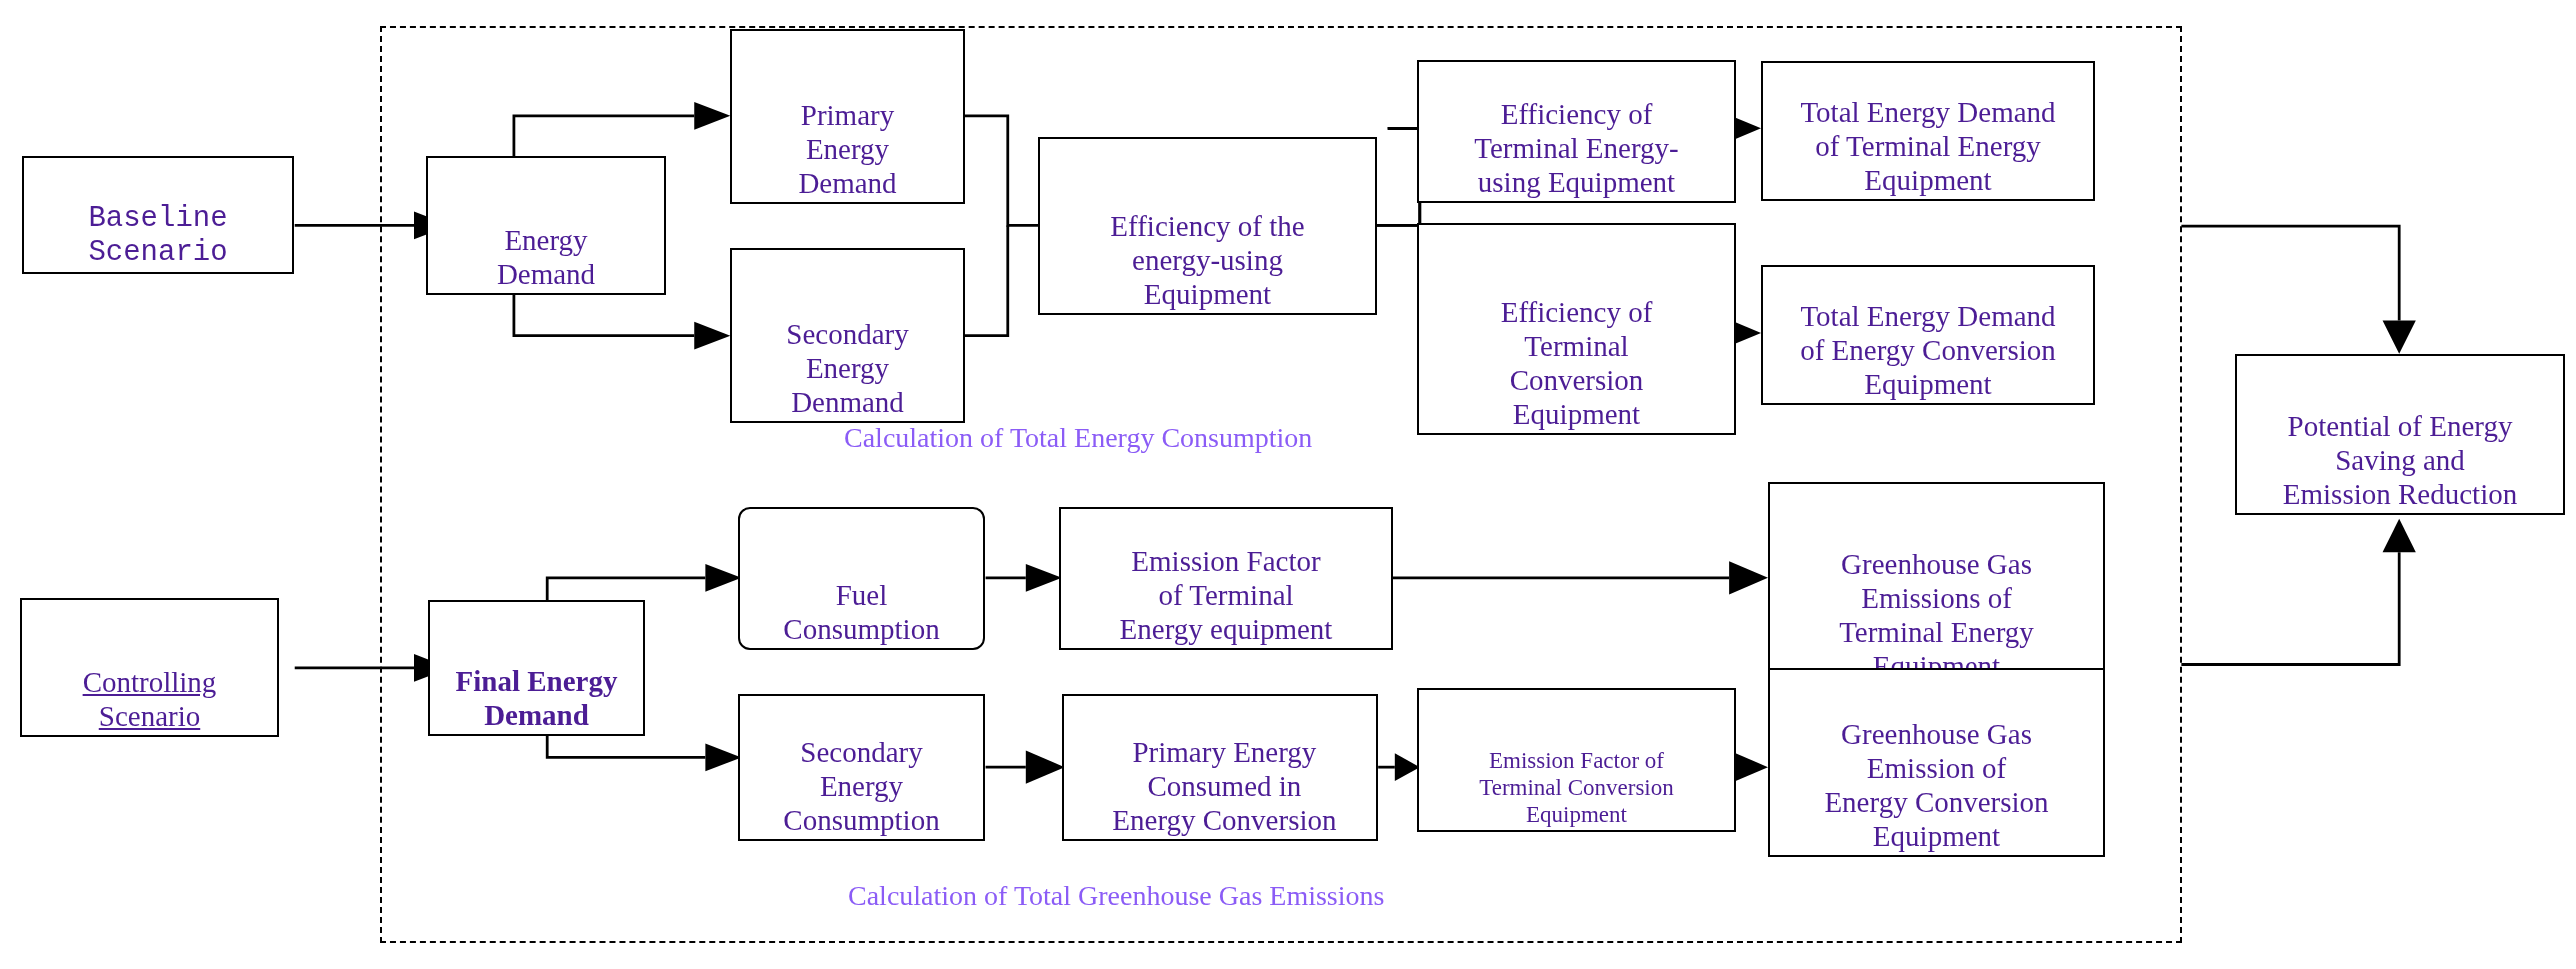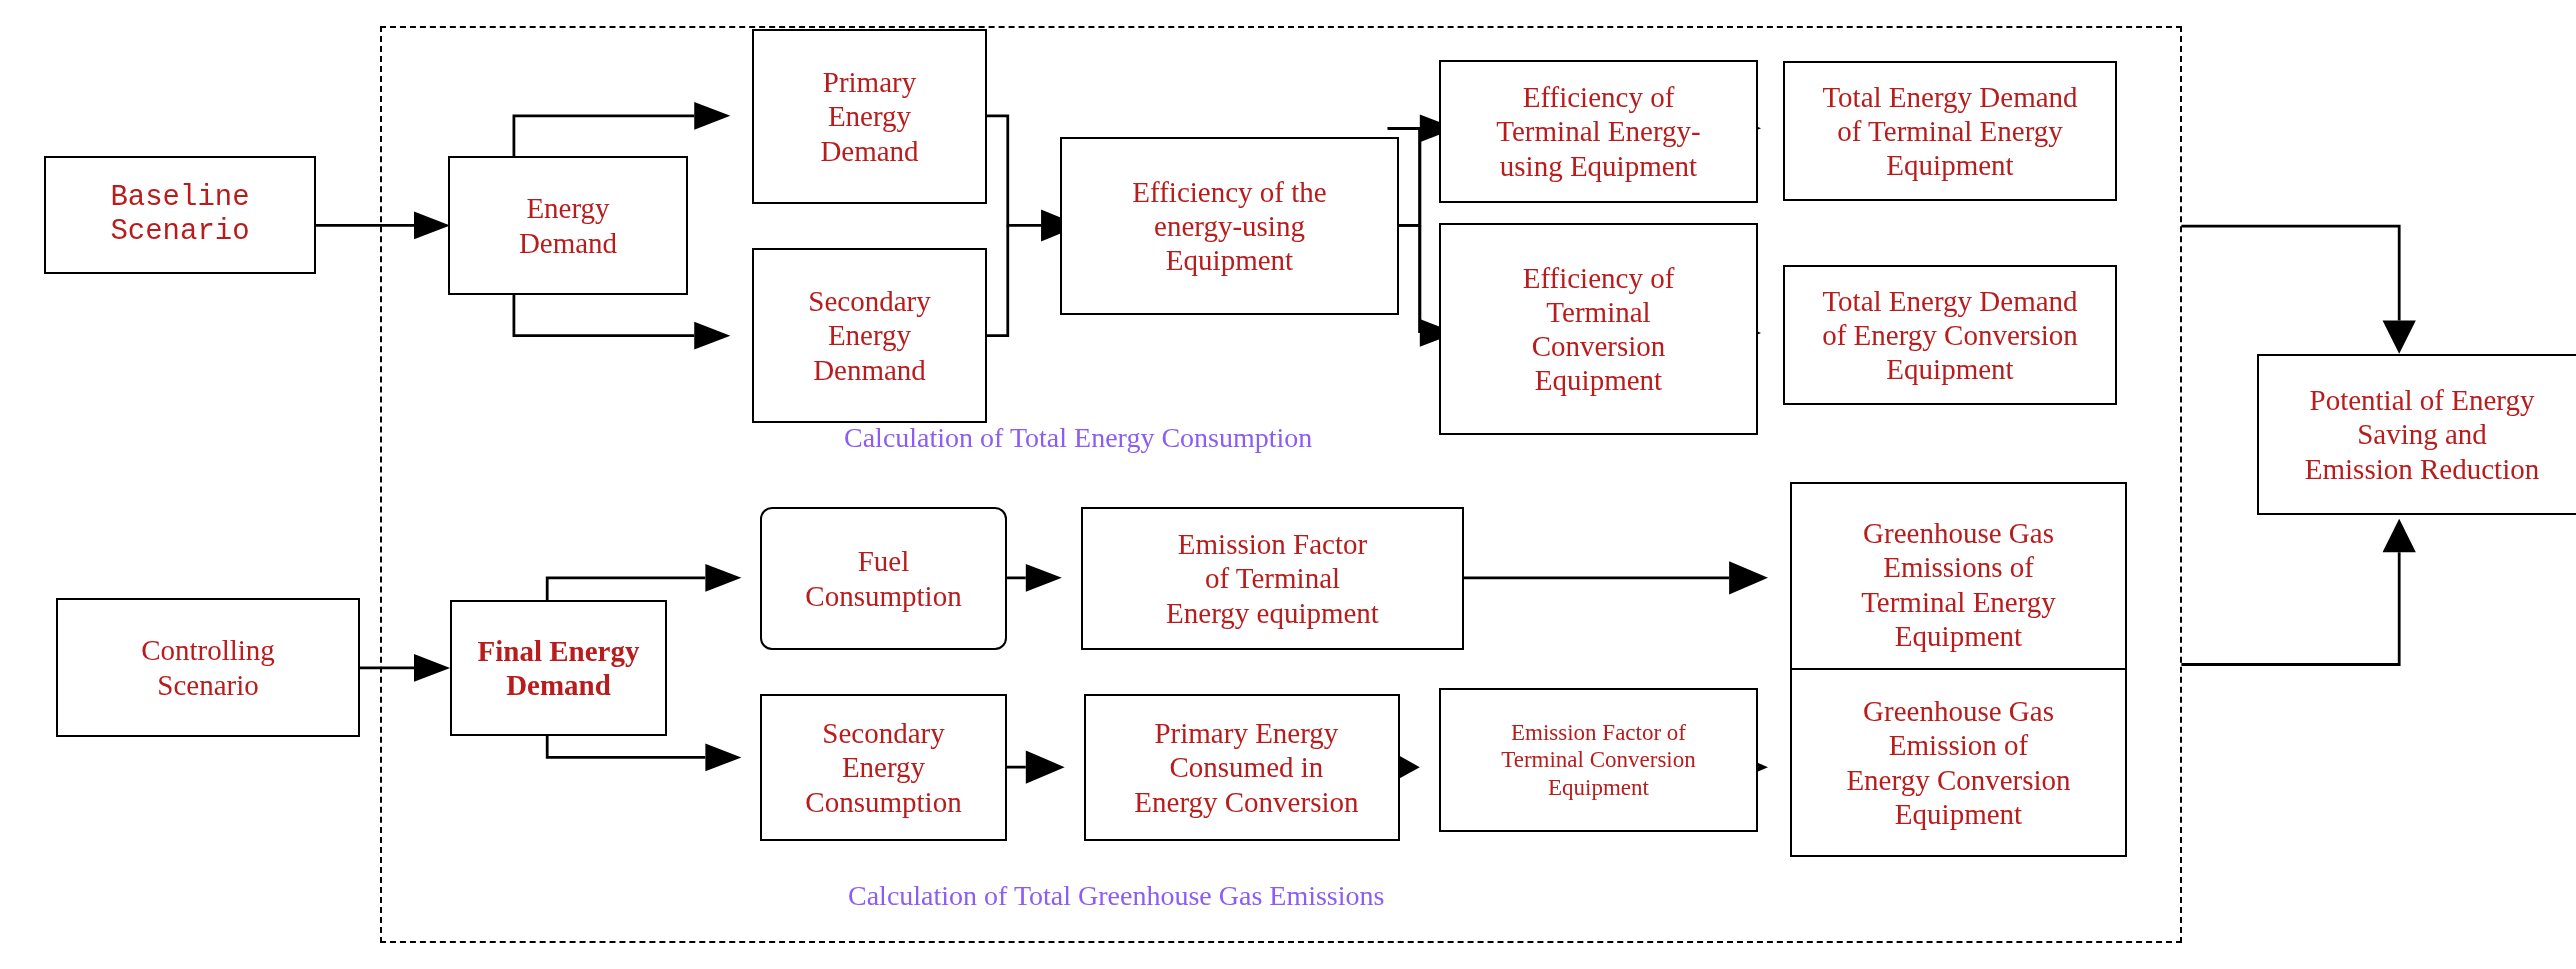--- a/index.html
+++ b/index.html
@@ -14,28 +14,27 @@
     background: #ffffff;
     font-family: "Liberation Serif", "DejaVu Serif", serif;
     overflow: hidden;
   }
   .box {
     position: absolute;
     box-sizing: border-box;
     border: 2.1px solid #000000;
     background: #ffffff;
     display: flex;
-    align-items: center;
+    align-items: flex-end;
     justify-content: center;
     text-align: center;
-    color: #b91c1c;
+    color: #4c1d95;
     line-height: 1.18;
     padding: 1.4px 4.2px;
     z-index: 5;
-    margin-left: 22px;
   }
   .box-text {
     display: block;
     width: 100%;
     white-space: pre-line;
   }
   .dashed-region {
     position: absolute;
     box-sizing: border-box;
     border: 2.8px dashed #000000;
@@ -176,21 +175,21 @@
       <line x1="2500" y1="1106" x2="2496" y2="1106"></line>
       <polygon points="2492,1082 2548,1106 2492,1130"></polygon>
     </g>
   </svg>
 
   <div class="box" style="left:22px; top:156px; width:272px; height:118px; font-size:29px;font-family:Liberation Mono, monospace;">
     <span class="box-text">Baseline
 Scenario</span>
   </div>
 
-  <div class="box" style="left:34px; top:598px; width:304px; height:139px; font-size:29px;">
+  <div class="box" style="left:20px; top:598px; width:259px; height:139px; font-size:29px;text-decoration:underline;">
     <span class="box-text">Controlling
 Scenario</span>
   </div>
 
   <div class="box" style="left:426px; top:156px; width:240px; height:139px; font-size:29px;">
     <span class="box-text">Energy
 Demand</span>
   </div>
 
   <div class="box" style="left:730px; top:29px; width:235px; height:175px; font-size:29px;">
@@ -249,21 +248,21 @@
     <span class="box-text">Fuel
 Consumption</span>
   </div>
 
   <div class="box" style="left:738px; top:694px; width:247px; height:147px; font-size:29px;">
     <span class="box-text">Secondary
 Energy
 Consumption</span>
   </div>
 
-  <div class="box" style="left:1059px; top:507px; width:383px; height:143px; font-size:29px;">
+  <div class="box" style="left:1059px; top:507px; width:334px; height:143px; font-size:29px;">
     <span class="box-text">Emission Factor
 of Terminal
 Energy equipment</span>
   </div>
 
   <div class="box" style="left:1062px; top:694px; width:316px; height:147px; font-size:29px;padding-left:13px;">
     <span class="box-text">Primary Energy
 Consumed in
 Energy Conversion</span>
   </div>

